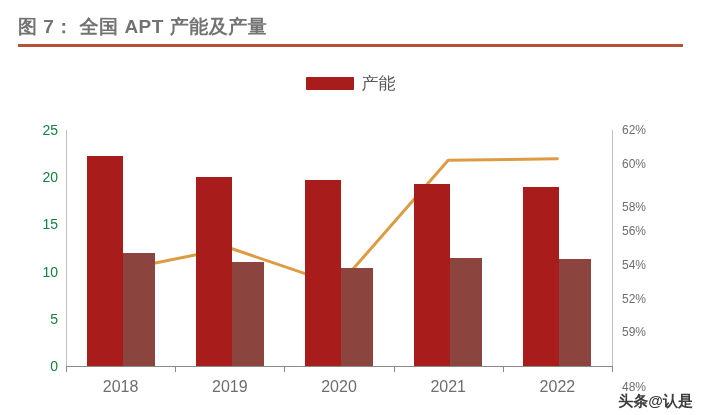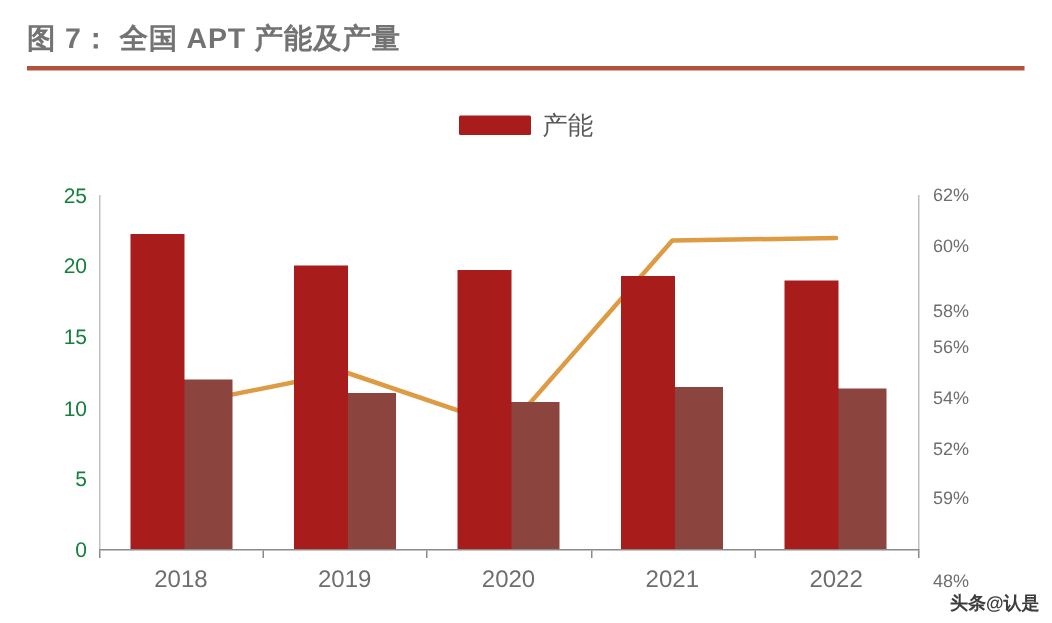--- a/index.html
+++ b/index.html
@@ -160,21 +160,21 @@
     bottom: 0;
   }
   .bar-capacity { z-index: 3; }
   .bar-output   { z-index: 2; }
 
   
   #watermark {
     position: absolute;
     right: 8px;
     bottom: 4px;
-    font-size: 12px;
+    font-size: 15px;
     font-weight: bold;
     color: #3d3d3f;
     letter-spacing: 0px;
     white-space: nowrap;
     margin-top: 31px;
   }
 
   svg { display: block; }
 </style>
 </head>

